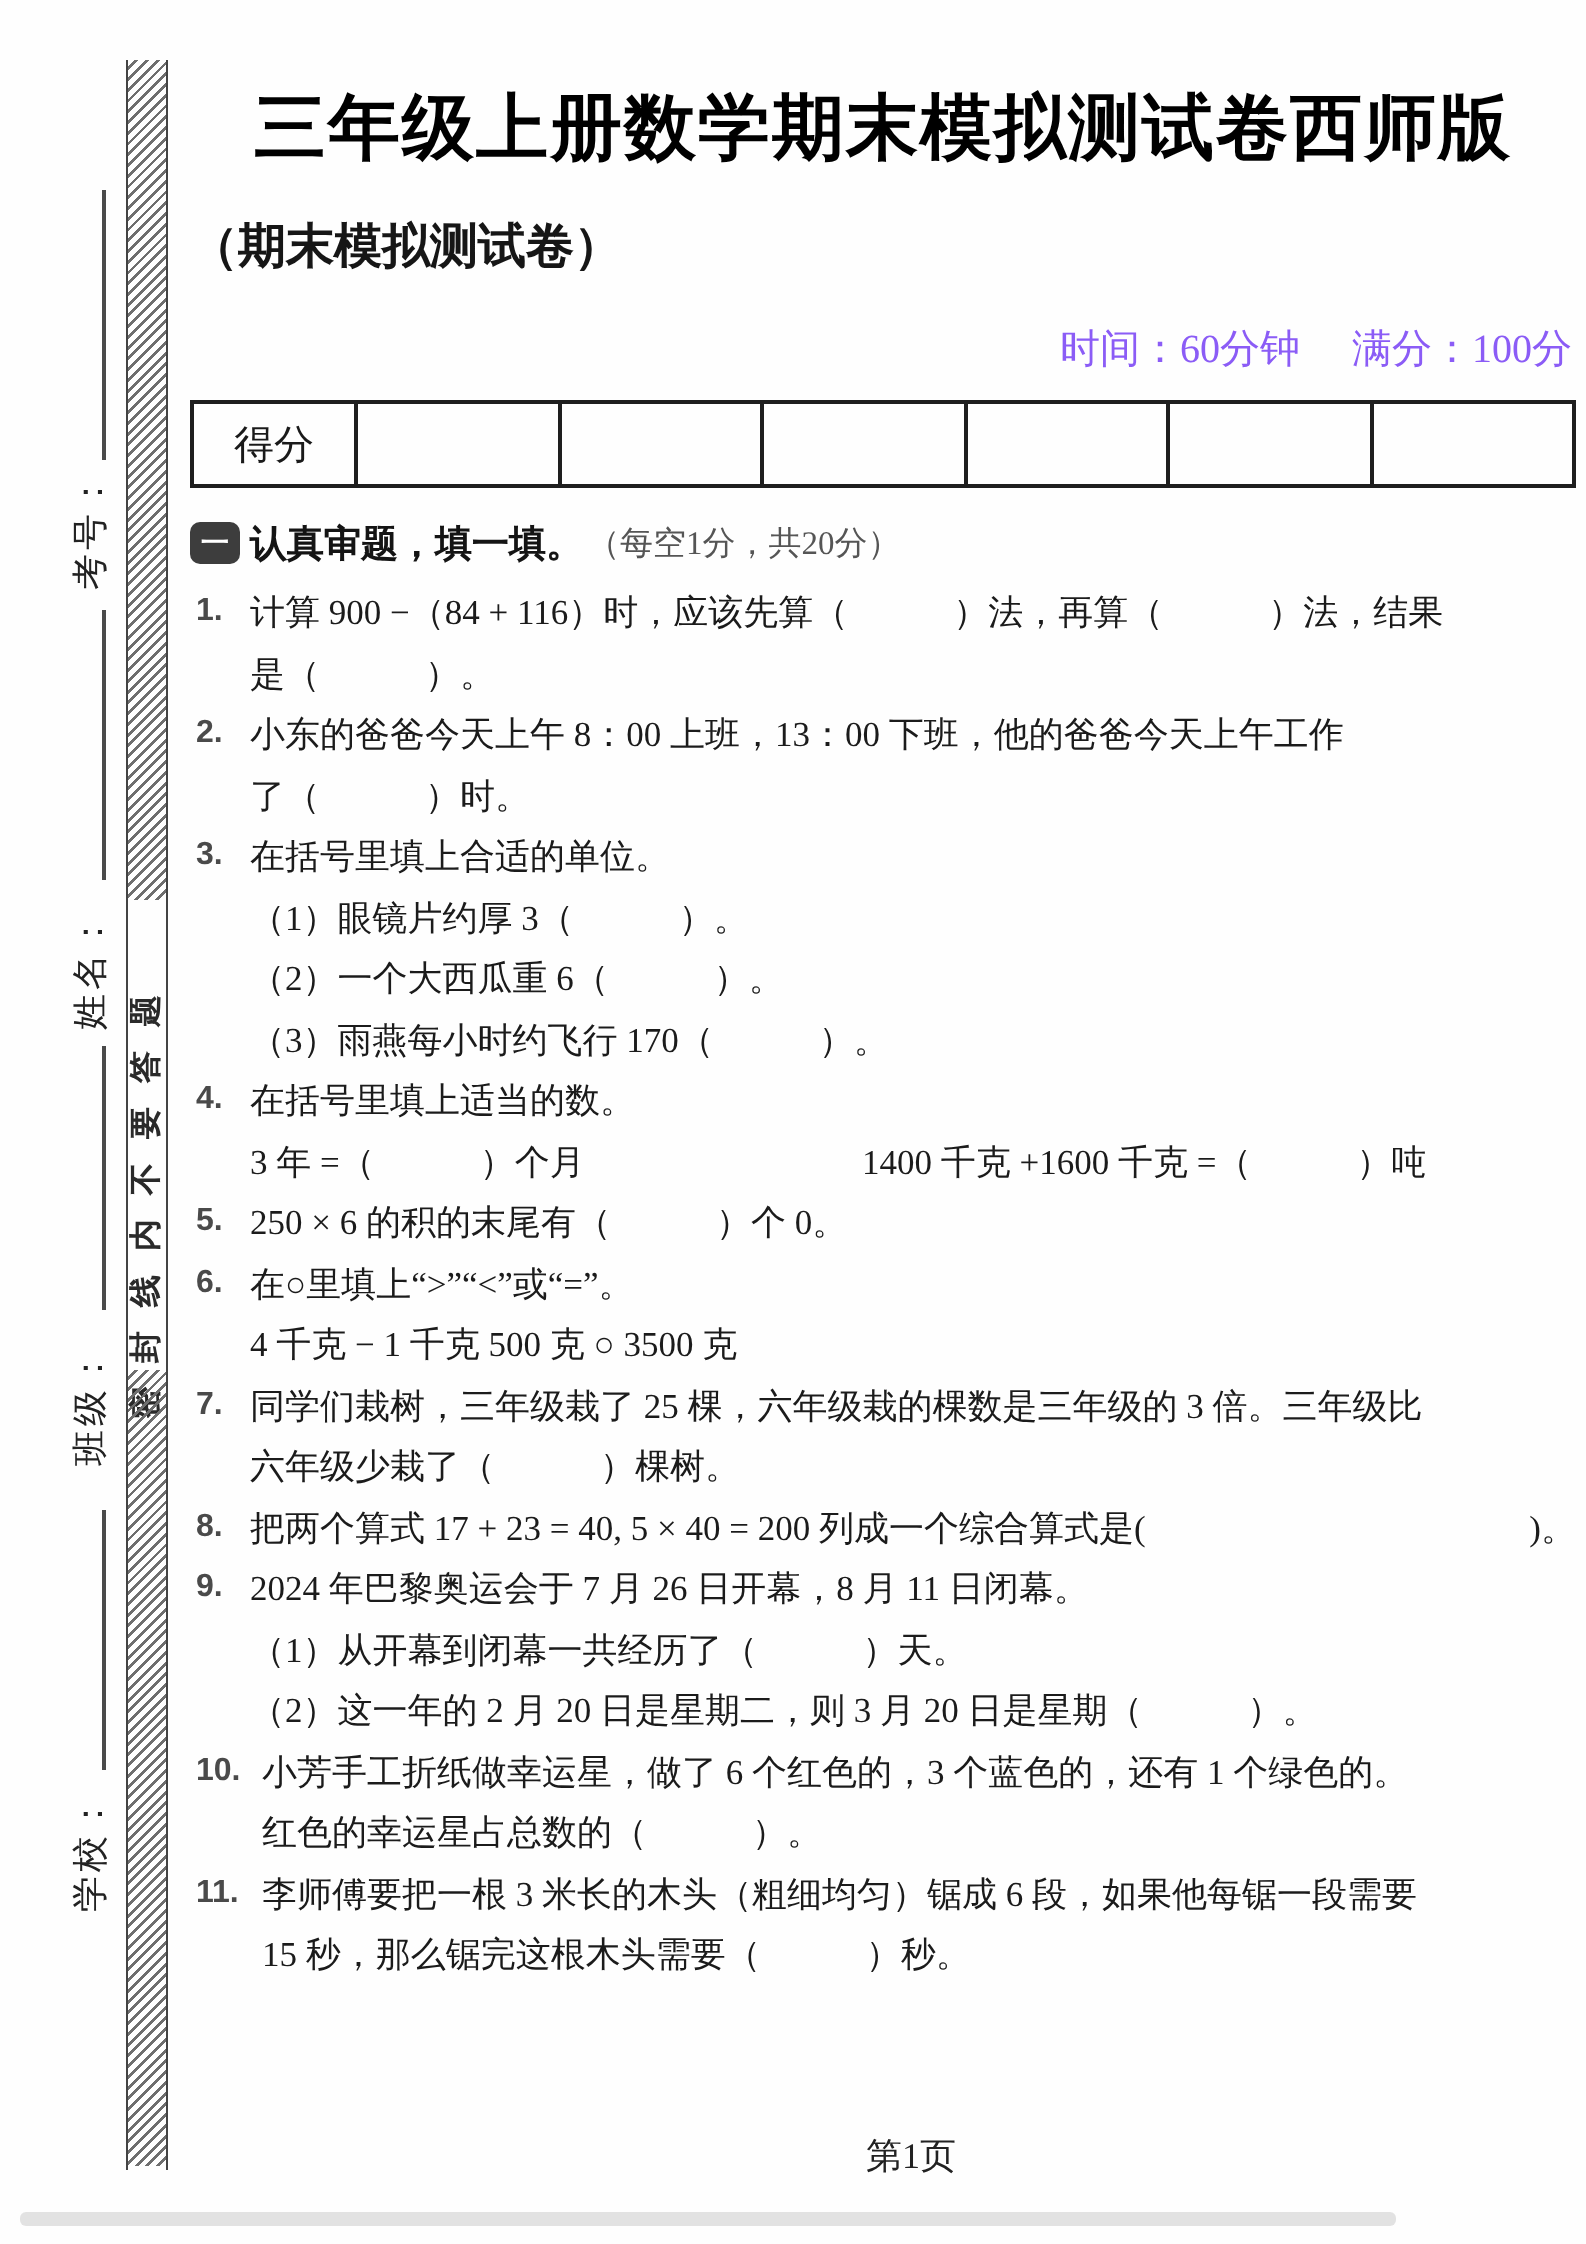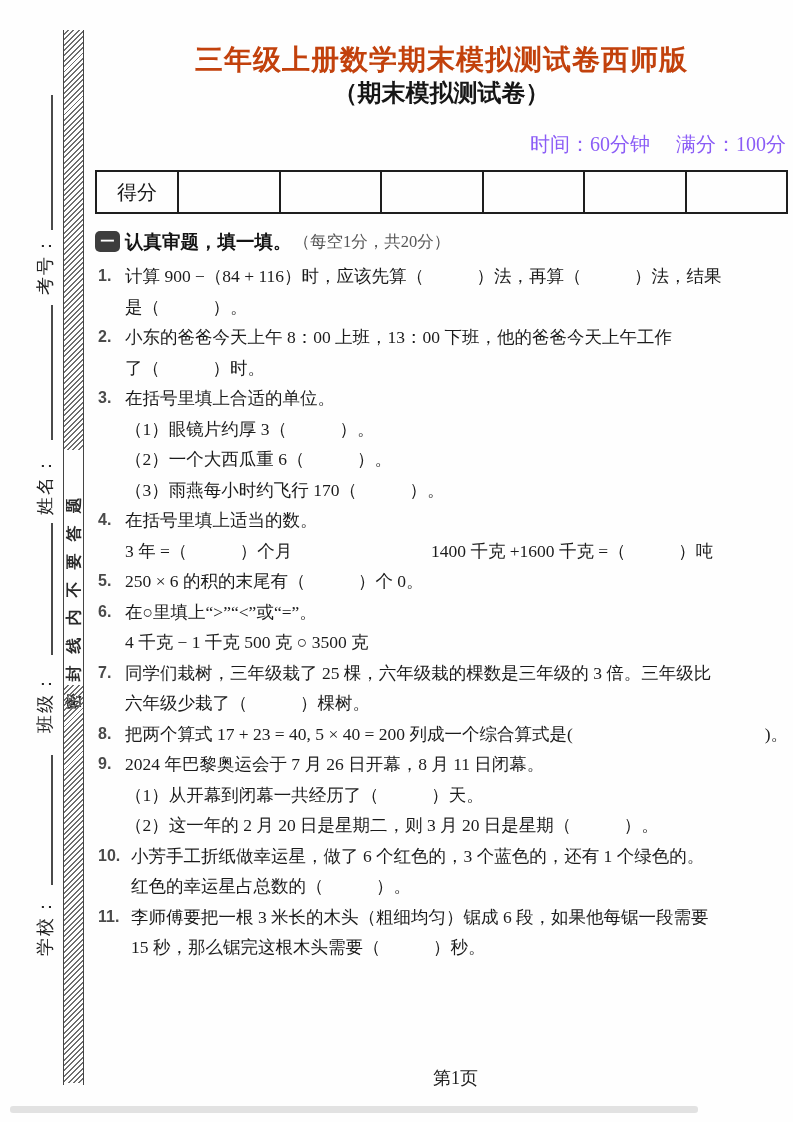--- a/index.html
+++ b/index.html
@@ -31,24 +31,24 @@
   .hatch-bottom{top:655px;height:398px;}
   .seal-label{
     position:absolute;left:-108px;top:557px;width:235px;height:21px;line-height:21px;
     transform:rotate(-90deg);text-align:center;
     font-size:16px;font-weight:bold;color:#2a2a2a;letter-spacing:12px;white-space:nowrap;
   }
 
   
   .main{position:absolute;left:95px;top:42px;width:693px;}
   .title{
-    text-align:center;font-size:28px;font-weight:bold;letter-spacing:1px;
-    color:#c2410c;line-height:1.25;
-  }
-  .subtitle{text-align:center;font-size:24px;font-weight:bold;margin-top:0;color:#161616;}
+    text-align:center;font-size:36px;font-weight:bold;letter-spacing:1px;
+    color:#000000;line-height:1.25;
+  }
+  .subtitle{font-size:24px;font-weight:bold;margin-top:20px;color:#161616;}
   .info-line{
     text-align:right;font-size:20px;margin-top:22px;padding-right:2px;color:#8b5cf6;
   }
   .info-line .gap{display:inline-block;width:26px;}
 
   table.score{
     width:100%;border-collapse:collapse;table-layout:fixed;margin-top:12px;
   }
   table.score th,table.score td{
     border:2px solid #1e1e1e;height:40px;text-align:center;vertical-align:middle;

